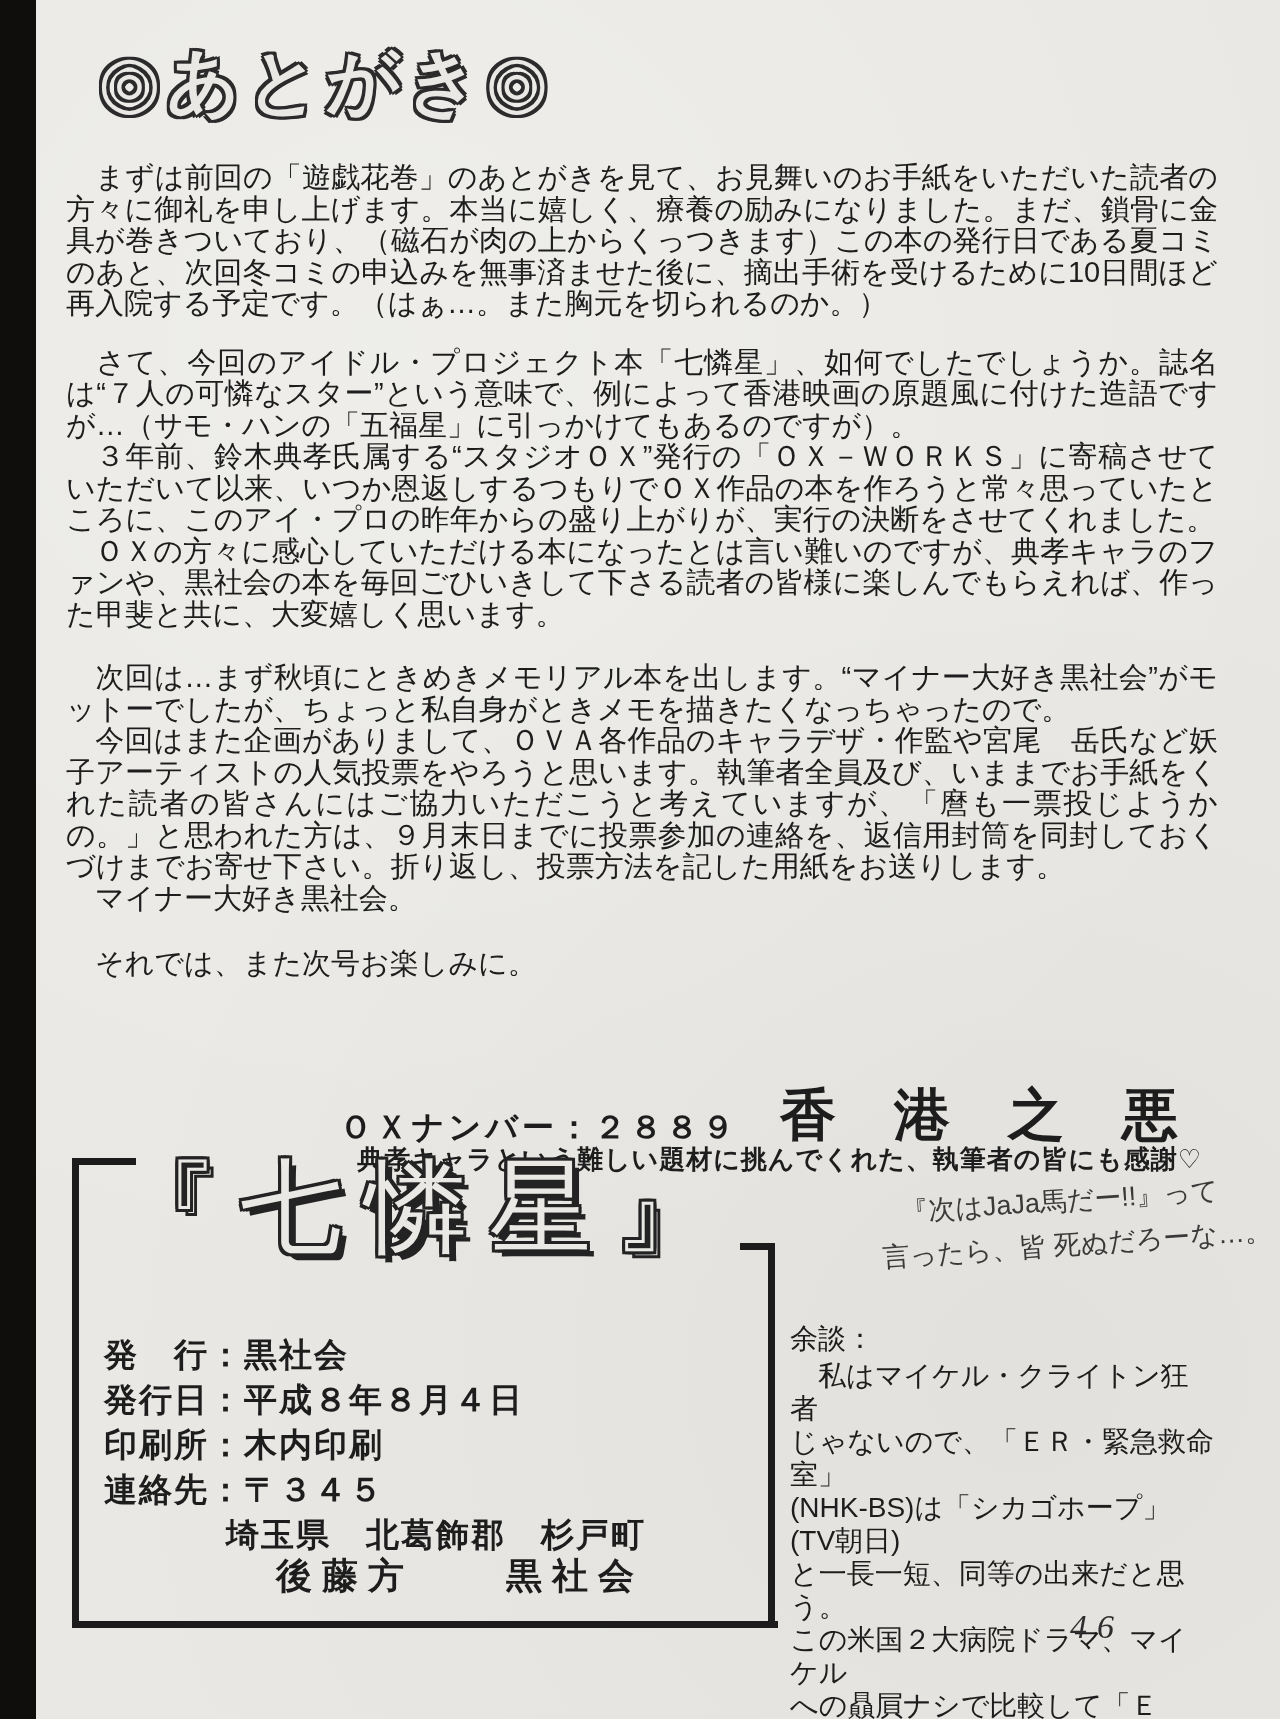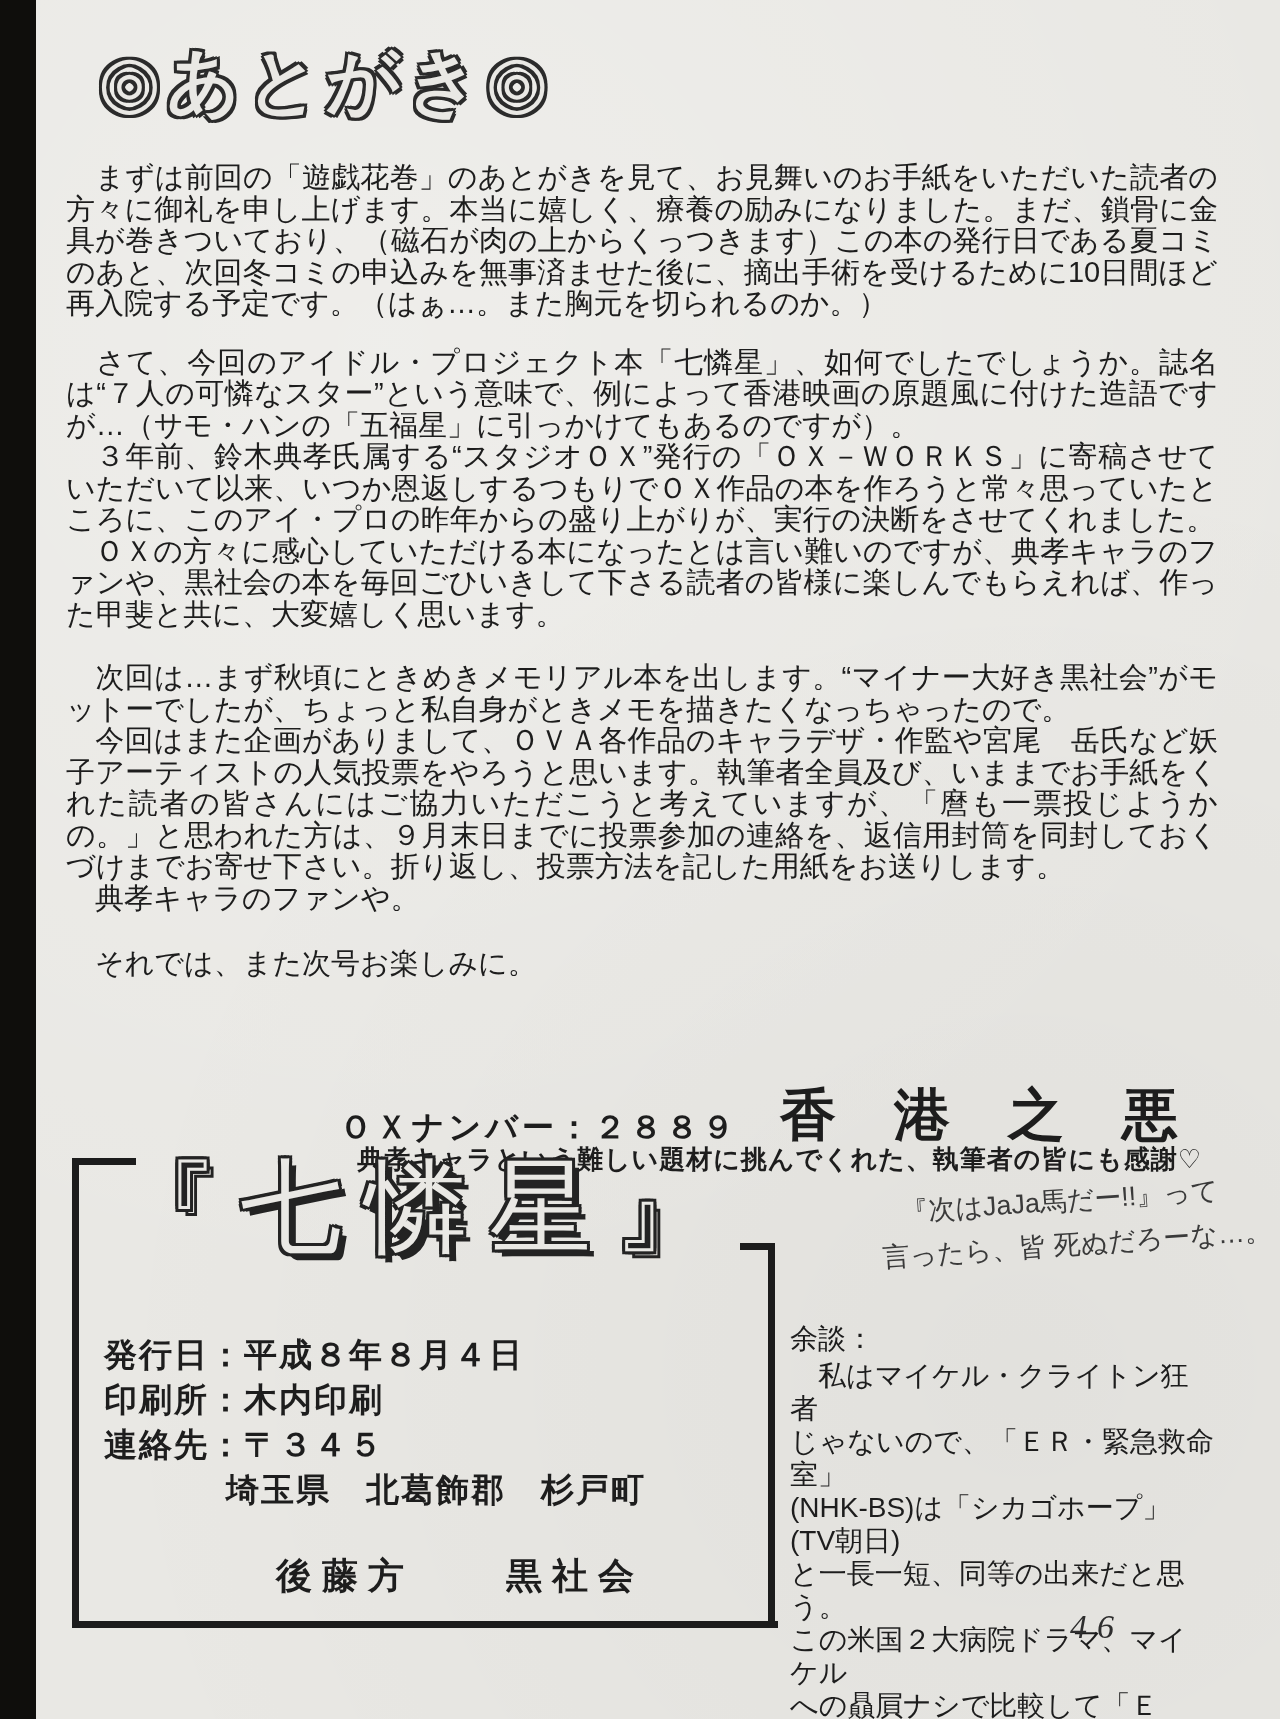--- a/index.html
+++ b/index.html
@@ -112,21 +112,21 @@
 
   <h1 class="title">◎あとがき◎</h1>
 
   <div class="body-text">
     <p>　まずは前回の「遊戯花巻」のあとがきを見て、お見舞いのお手紙をいただいた読者の方々に御礼を申し上げます。本当に嬉しく、療養の励みになりました。まだ、鎖骨に金具が巻きついており、（磁石が肉の上からくっつきます）この本の発行日である夏コミのあと、次回冬コミの申込みを無事済ませた後に、摘出手術を受けるために10日間ほど再入院する予定です。（はぁ…。また胸元を切られるのか。）</p>
     <p class="gap-s">　さて、今回のアイドル・プロジェクト本「七憐星」、如何でしたでしょうか。誌名は“７人の可憐なスター”という意味で、例によって香港映画の原題風に付けた造語ですが…（サモ・ハンの「五福星」に引っかけてもあるのですが）。</p>
     <p>　３年前、鈴木典孝氏属する“スタジオＯＸ”発行の「ＯＸ－ＷＯＲＫＳ」に寄稿させていただいて以来、いつか恩返しするつもりでＯＸ作品の本を作ろうと常々思っていたところに、このアイ・プロの昨年からの盛り上がりが、実行の決断をさせてくれました。</p>
     <p>　ＯＸの方々に感心していただける本になったとは言い難いのですが、典孝キャラのファンや、黒社会の本を毎回ごひいきして下さる読者の皆様に楽しんでもらえれば、作った甲斐と共に、大変嬉しく思います。</p>
     <p class="gap-m">　次回は…まず秋頃にときめきメモリアル本を出します。“マイナー大好き黒社会”がモットーでしたが、ちょっと私自身がときメモを描きたくなっちゃったので。</p>
     <p>　今回はまた企画がありまして、ＯＶＡ各作品のキャラデザ・作監や宮尾　岳氏など妖子アーティストの人気投票をやろうと思います。執筆者全員及び、いままでお手紙をくれた読者の皆さんにはご協力いただこうと考えていますが、「麿も一票投じようかの。」と思われた方は、９月末日までに投票参加の連絡を、返信用封筒を同封しておくづけまでお寄せ下さい。折り返し、投票方法を記した用紙をお送りします。</p>
-    <p>　典孝キャラのファンや。</p>
+    <p>　マイナー大好き黒社会。</p>
     <p class="gap-l">　それでは、また次号お楽しみに。</p>
   </div>
 
   <div class="sig-row">
     <span class="ox-number">ＯＸナンバー：２８８９</span>
     <span class="signature">香 港 之 悪</span>
   </div>
 
   <div class="thanks">典孝キャラという難しい題材に挑んでくれた、執筆者の皆にも感謝♡</div>
 
@@ -137,20 +137,21 @@
 
   <div class="seg seg-left"></div>
   <div class="seg seg-bottom"></div>
   <div class="seg seg-right"></div>
   <div class="seg seg-tl"></div>
   <div class="seg seg-tr"></div>
 
   <h2 class="book-title">『七憐星』</h2>
 
   <div class="colophon-lines">
+    <div>発　行：黒社会</div>
     <div>発行日：平成８年８月４日</div>
     <div>印刷所：木内印刷</div>
     <div>連絡先：〒３４５</div>
     <div class="ind1">埼玉県　北葛飾郡　杉戸町</div>
   </div>
 
   <div class="agent-line">後藤方　　黒社会</div>
 
   <div class="aside">
     <div class="aside-heading">余談：</div>

